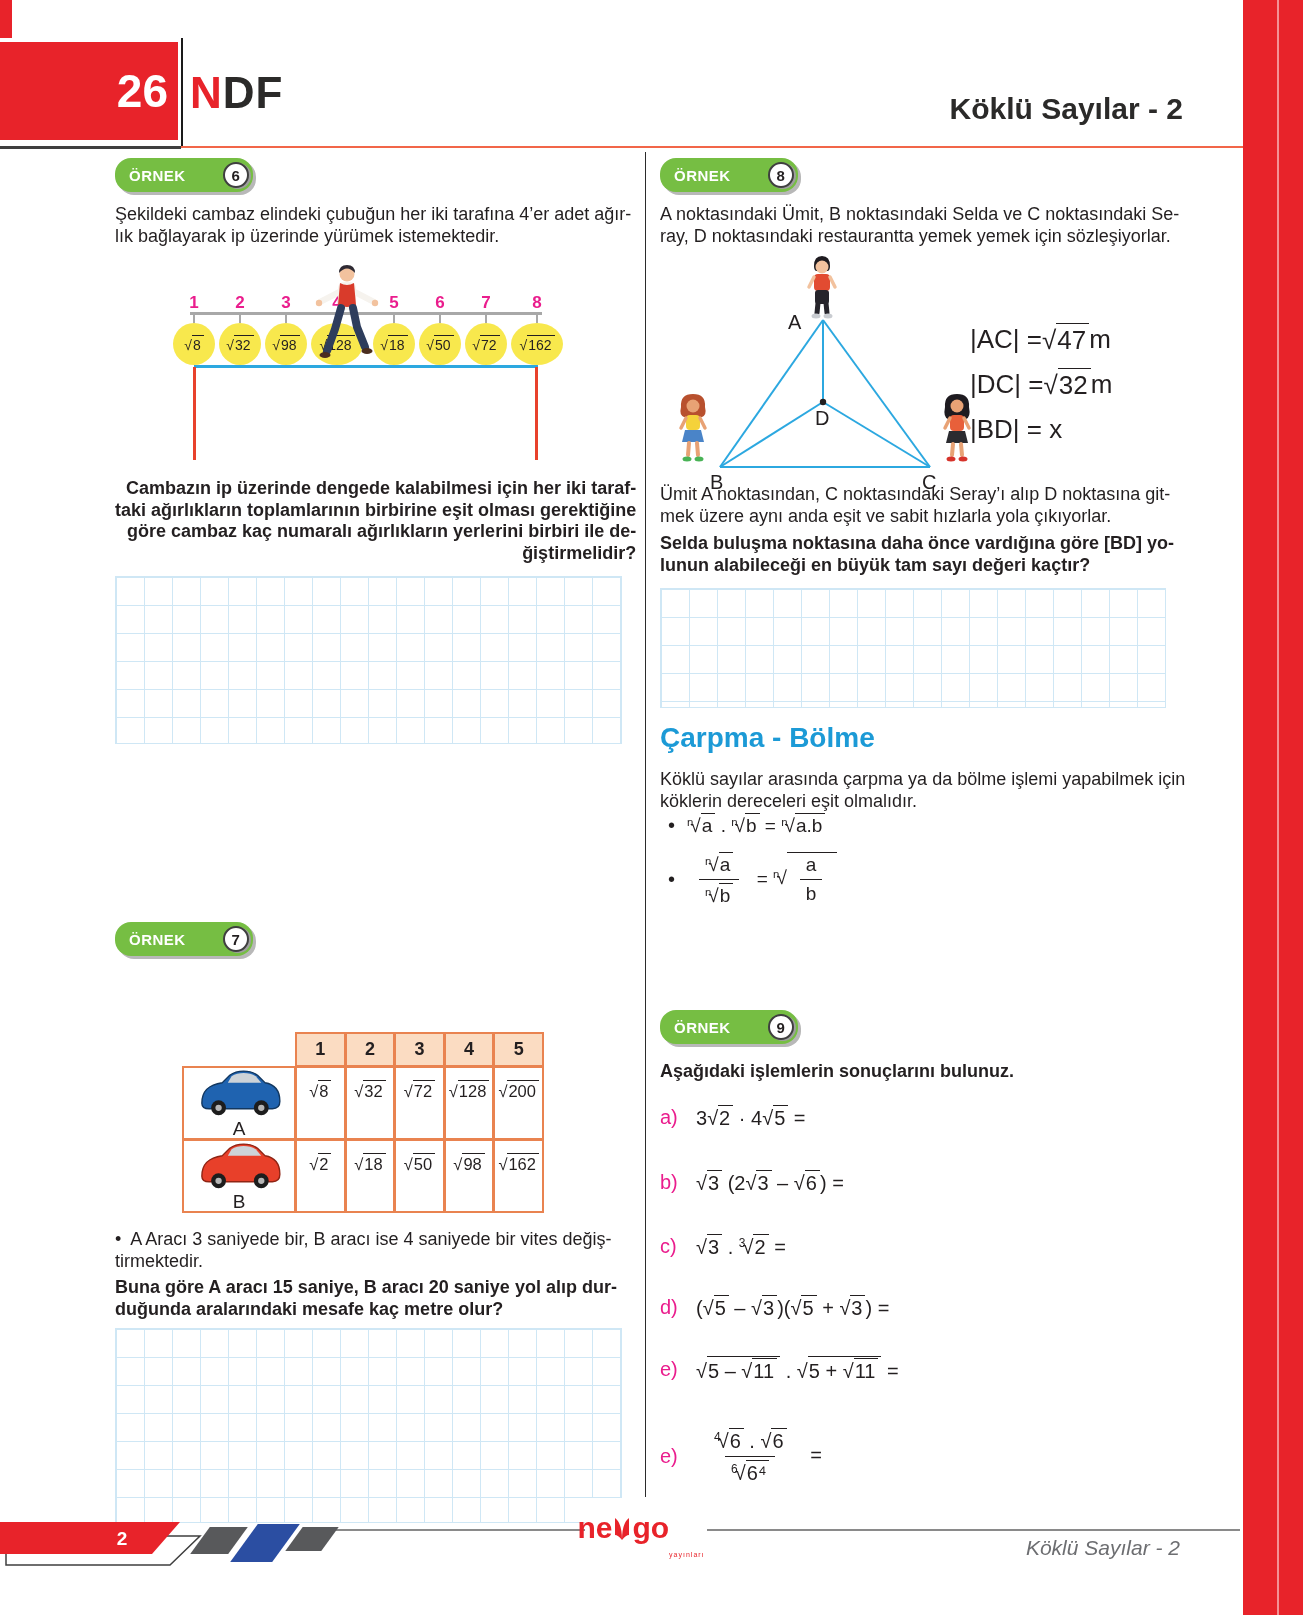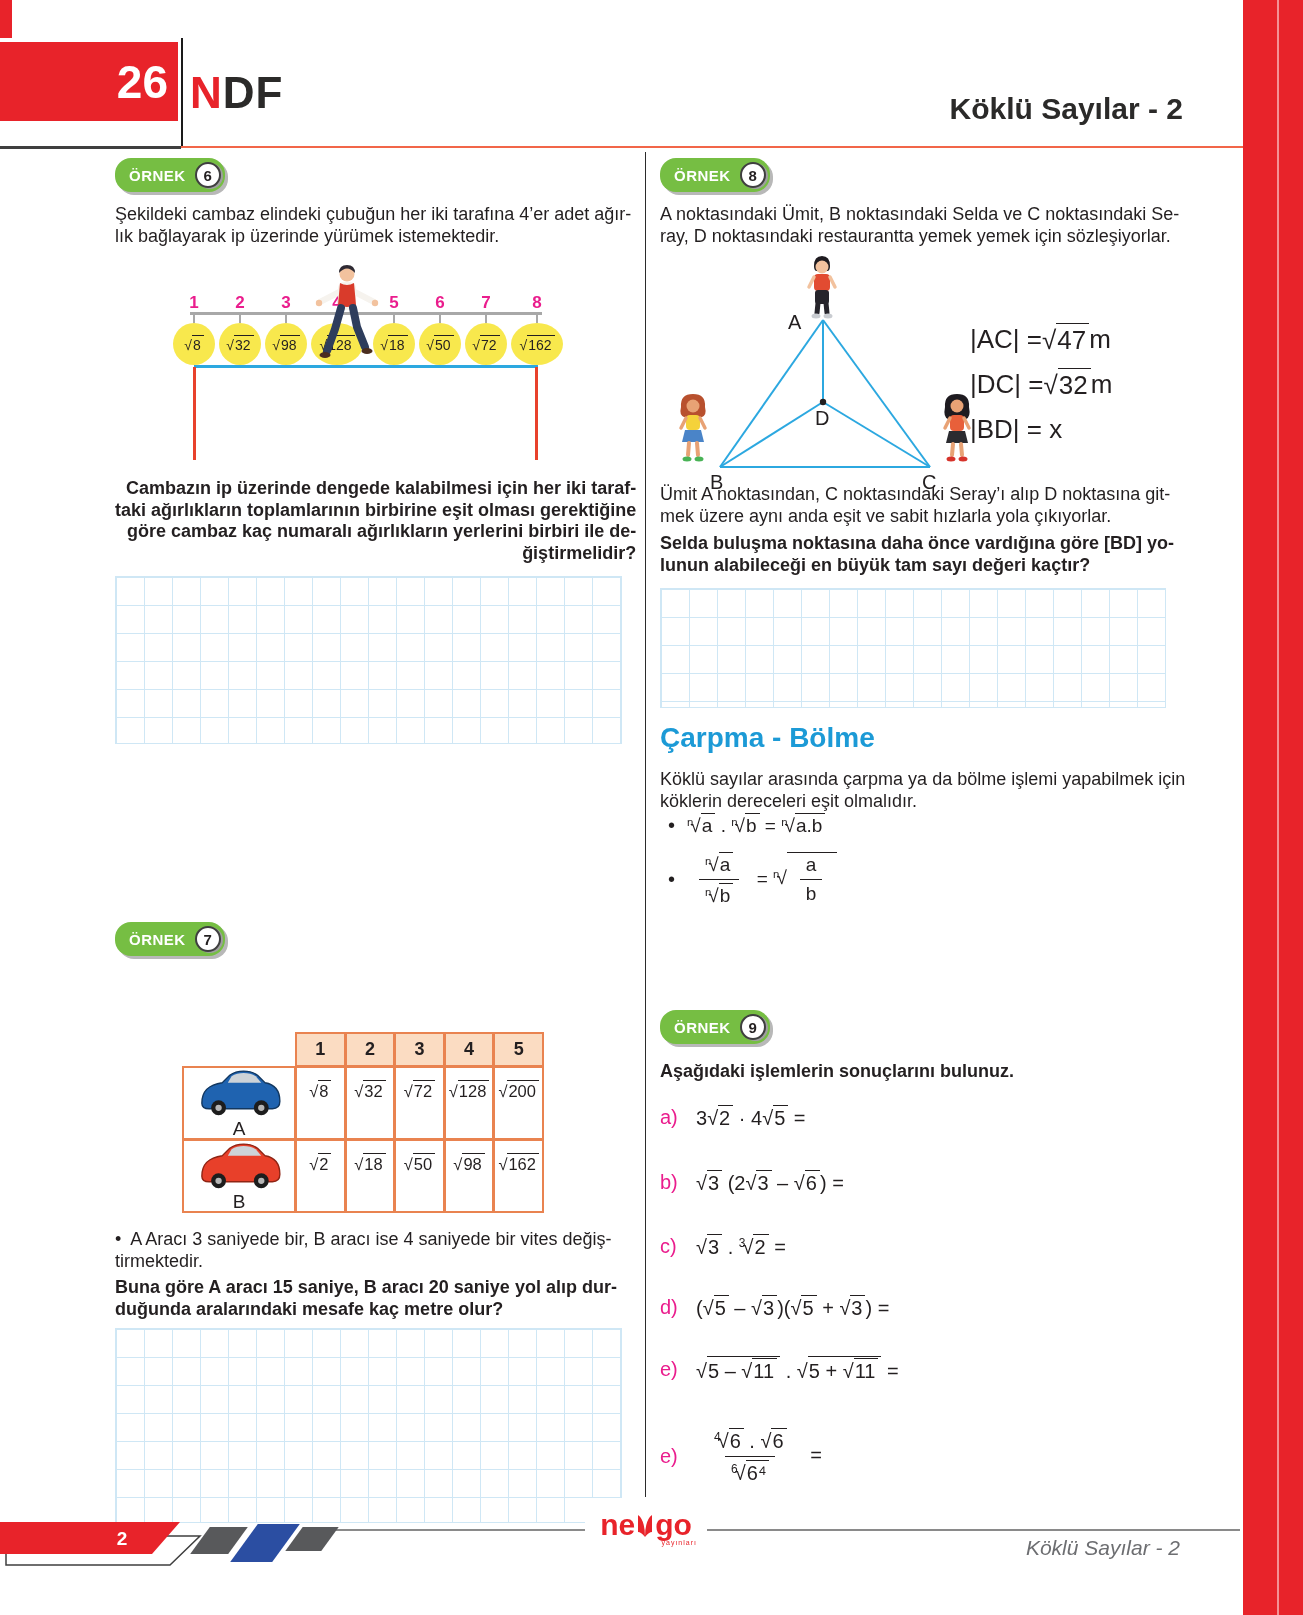--- a/index.html
+++ b/index.html
@@ -3,37 +3,37 @@
 <meta charset="utf-8">
 <style>
   html,body{margin:0;padding:0;background:#e9e9e9;}
   .page{position:relative;width:1303px;height:1615px;background:#ffffff;overflow:hidden;
         font-family:"Liberation Sans",sans-serif;color:#231F20;margin:0 auto;}
   .abs{position:absolute;}
   .para{position:absolute;font-size:18px;line-height:22px;white-space:pre;}
   .bold{font-weight:bold;}
 
   
-  .hdr-redblock{position:absolute;left:0;top:42px;width:178px;height:79px;background:#E8232A;
+  .hdr-redblock{position:absolute;left:0;top:42px;width:178px;height:98px;background:#E8232A;
     display:flex;align-items:center;justify-content:flex-end;padding-right:10px;box-sizing:border-box;}
   .hdr-pagenum{color:#fff;font-size:46px;font-weight:bold;}
   .hdr-vline{position:absolute;left:181px;top:38px;width:2px;height:110px;background:#1a1a1a;}
   .hdr-brand{position:absolute;left:190px;top:68px;font-size:44px;font-weight:bold;letter-spacing:1px;}
   .hdr-brand .n{color:#E8232A;} .hdr-brand .df{color:#2b2a29;}
   .hdr-underline-dark{position:absolute;left:0;top:146px;width:181px;height:3px;background:#3f3f3f;}
   .hdr-underline-orange{position:absolute;left:181px;top:146px;width:1062px;height:2px;background:#F26649;}
   .hdr-title{position:absolute;left:790px;top:92px;width:393px;text-align:right;font-size:30px;font-weight:bold;color:#2b2a29;}
   .corner-sliver{position:absolute;left:0;top:0;width:12px;height:38px;background:#E8232A;}
   .red-band{position:absolute;left:1243px;top:0;width:60px;height:1615px;background:#E8232A;}
   .red-band-line{position:absolute;left:1277px;top:0;width:2px;height:1615px;background:rgba(255,255,255,.5);}
   .col-divider{position:absolute;left:645px;top:152px;width:1px;height:1345px;background:#2b2b2b;}
 
   
   .ornek{position:absolute;display:inline-flex;align-items:center;height:30px;background:#76BE43;
-    border-radius:16px;padding:2px 4px 2px 14px;box-shadow:3px 3px 0 #b8b8b8;}
+    border-radius:16px;padding:2px 4px 2px 14px;box-shadow:3px 3px 0 #b8b8b8;gap:28px;}
   .ornek-label{color:#fff;font-weight:bold;font-size:15px;letter-spacing:.5px;margin-right:9px;}
   .ornek-num{width:26px;height:26px;border-radius:50%;background:#fff;border:2px solid #3f3f3f;
     box-sizing:border-box;display:flex;align-items:center;justify-content:center;
     font-weight:bold;font-size:15px;box-shadow:2px 1px 0 #9e9e9e;}
 
   
   .m-sqrt{white-space:nowrap;display:inline-block;}
   .m-sign{display:inline-block;}
   .m-rad{display:inline-block;border-top:1.6px solid currentColor;padding:1px 3px 0 1px;}
   .m-idx{display:inline-block;font-size:.6em;transform:translateY(-.55em);margin-right:-3px;}
@@ -86,21 +86,21 @@
   
   .ans-item{position:absolute;left:660px;display:flex;align-items:center;font-size:20px;}
   .ans-label{color:#EA1D8D;margin-right:10px;min-width:26px;}
 
   
   .ft-line{position:absolute;left:330px;top:1529px;width:910px;height:2px;background:#8a8a8a;}
   .ft-stripe{position:absolute;transform:skewX(-36deg);}
   .ft-right{position:absolute;left:880px;top:1536px;width:300px;text-align:right;
     font-size:21px;font-style:italic;color:#6d6e71;}
   .ft-logo{position:absolute;left:585px;top:1498px;width:122px;height:60px;background:#fff;
-    display:flex;flex-direction:column;align-items:center;justify-content:center;}
+    display:flex;align-items:center;justify-content:center;}
   .ft-logo-row{display:flex;align-items:flex-end;color:#E8232A;font-weight:bold;font-size:30px;line-height:28px;}
   .ft-logo-sub{color:#E8232A;font-size:7px;letter-spacing:1px;align-self:flex-end;margin-right:10px;}
 </style>
 </head>
 <body>
 
 <div class="page">
 
   <div class="corner-sliver"></div>
   <div class="hdr-redblock">

